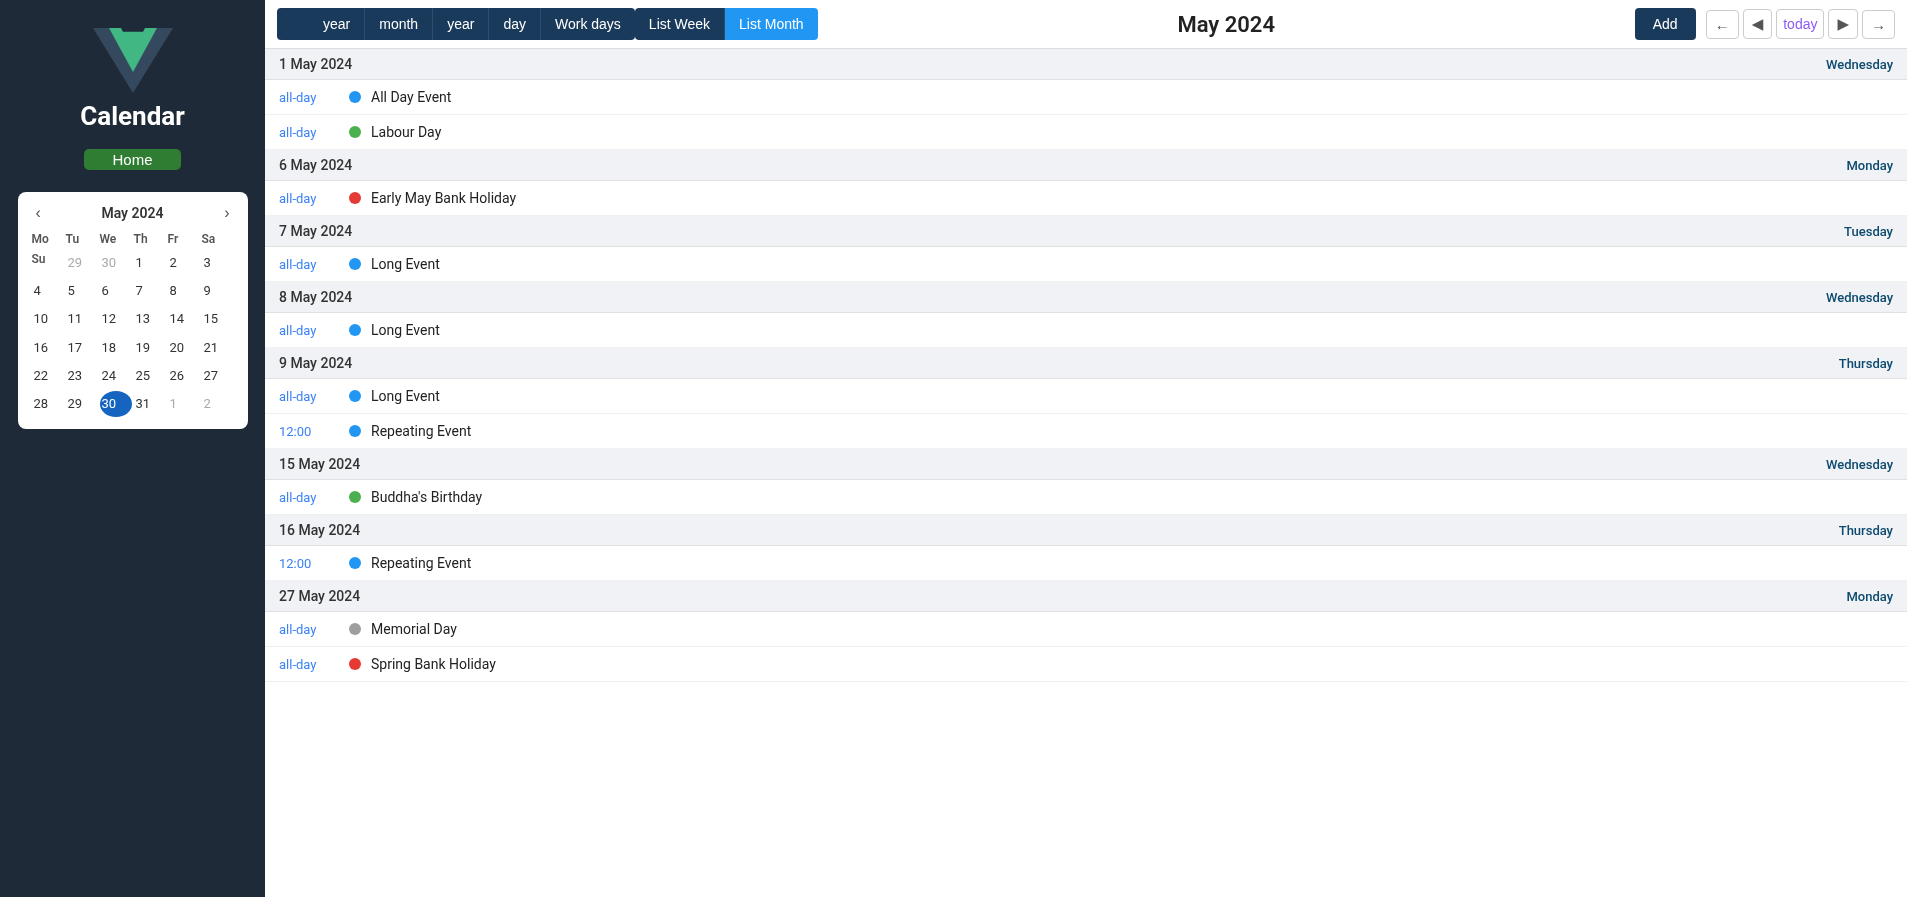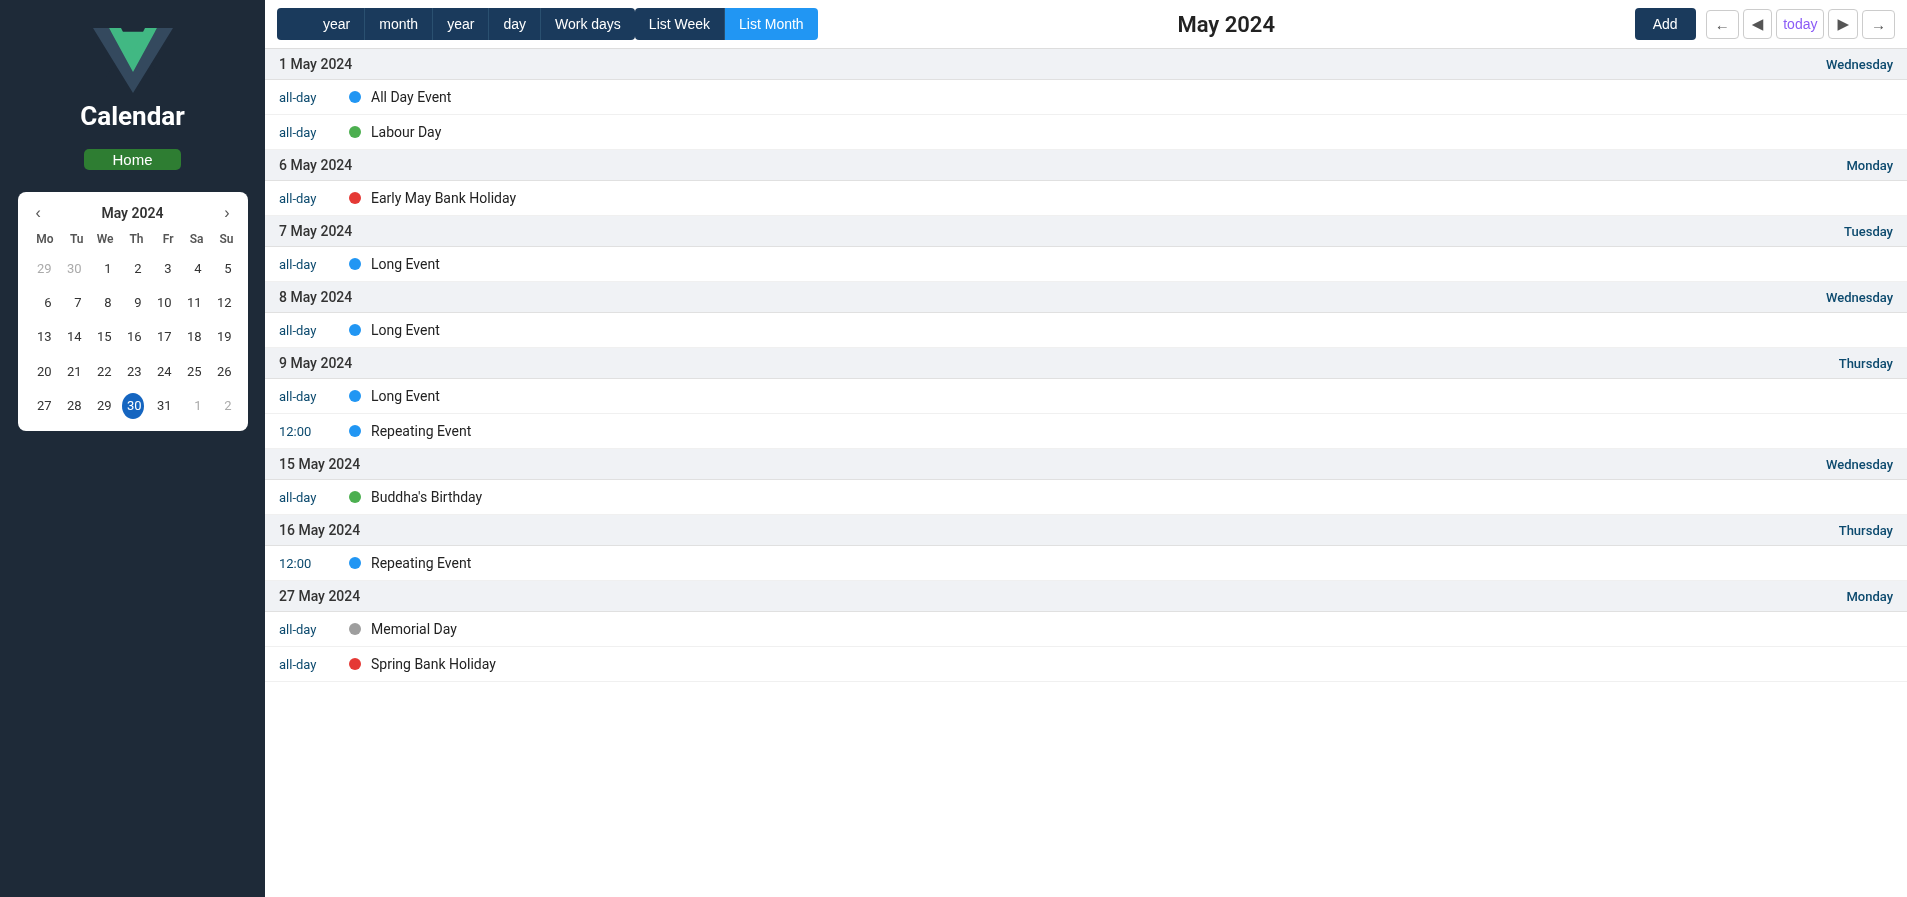--- a/index.html
+++ b/index.html
@@ -65,23 +65,23 @@
       color: #555;
       padding: 0 4px;
     }
     .mini-cal-month-year {
       font-weight: 600;
       font-size: 14px;
       color: #333;
     }
     .mini-cal-grid {
       display: grid;
-      grid-template-columns: repeat(7, 1fr);
-      text-align: right;
-      gap: 8px;
+      grid-template-columns: repeat(6, 1fr);
+      text-align: left;
+      gap: 2px;
     }
     .mini-cal-day-header {
       color: #555;
       font-weight: 600;
       font-size: 12px;
       padding: 2px 0;
     }
     .mini-cal-day {
       padding: 4px 2px;
       border-radius: 50%;
@@ -215,21 +215,21 @@
     .event-row {
       display: flex;
       align-items: center;
       padding: 9px 14px;
       border-bottom: 1px solid #f0f0f0;
       font-size: 14px;
       color: #333;
     }
     .event-time {
       width: 70px;
-      color: #0c4a6e;
+      color: #3b82f6;
       font-size: 13px;
       flex-shrink: 0;
     }
     .event-dot {
       width: 12px;
       height: 12px;
       border-radius: 50%;
       margin-right: 10px;
       flex-shrink: 0;
     }

